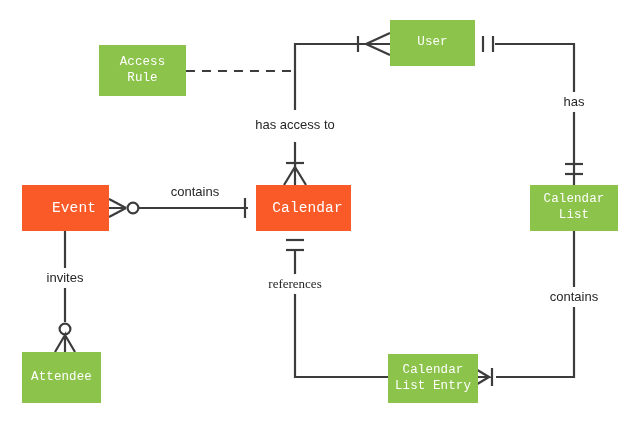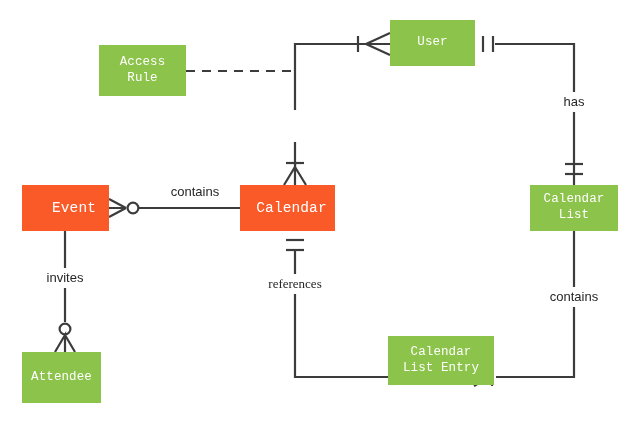--- a/index.html
+++ b/index.html
@@ -114,36 +114,37 @@
   </div>
 
   <div class="entity green" style="left:390px; top:20px; width:85px; height:46px;">
     <span>User</span>
   </div>
 
   <div class="entity orange big" style="left:22px; top:185px; width:87px; height:46px;padding-left:21px;">
     <span>Event</span>
   </div>
 
-  <div class="entity orange big" style="left:240px; top:185px; width:95px; height:46px;padding-left:12px;">
+  <div class="entity orange big" style="left:256px; top:185px; width:95px; height:46px;padding-left:12px;">
     <span>Calendar</span>
   </div>
 
   <div class="entity green" style="left:530px; top:185px; width:88px; height:46px;justify-content:flex-end;">
     <span>Calendar List</span>
   </div>
 
   <div class="entity green" style="left:22px; top:352px; width:79px; height:51px;">
     <span>Attendee</span>
   </div>
 
-  <div class="entity green" style="left:388px; top:336px; width:106px; height:49px;">
+  <div class="entity green" style="left:388px; top:354px; width:90px; height:49px;">
     <span>Calendar List Entry</span>
   </div>
 
+  <div class="edge-label" style="left:295px; top:125px; transform:translate(-50%,-50%);">has access to</div>
 
   <div class="edge-label" style="left:574px; top:102px; transform:translate(-50%,-50%);">has</div>
 
   <div class="edge-label" style="left:195px; top:192px; transform:translate(-50%,-50%);">contains</div>
 
   <div class="edge-label" style="left:65px; top:278px; transform:translate(-50%,-50%);">invites</div>
 
   <div class="edge-label" style="left:295px; top:284px; transform:translate(-50%,-50%);font-family:Liberation Serif, serif;">references</div>
 
   <div class="edge-label" style="left:574px; top:297px; transform:translate(-50%,-50%);">contains</div>

